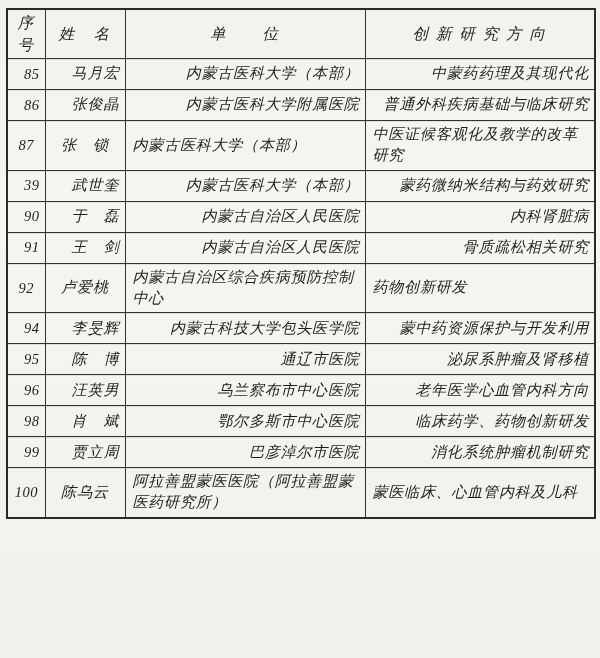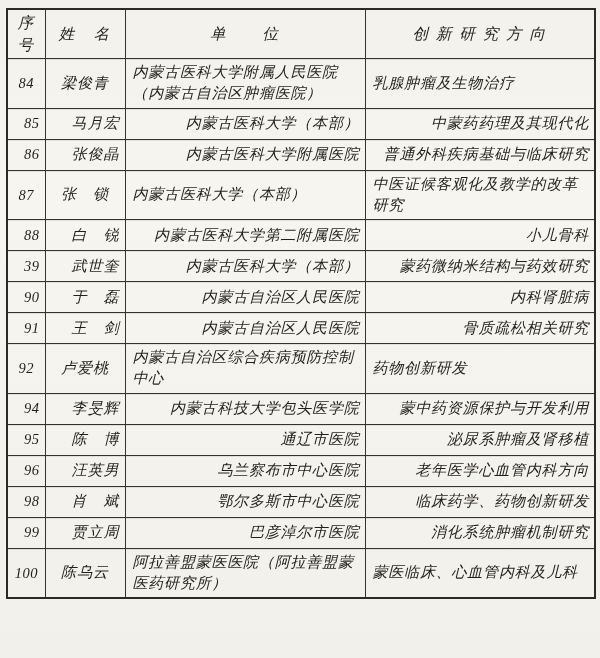--- a/index.html
+++ b/index.html
@@ -86,49 +86,37 @@
     </colgroup>
     <thead>
       <tr>
         <th>序号</th>
         <th>姓　名</th>
         <th>单　　位</th>
         <th>创 新 研 究 方 向</th>
       </tr>
     </thead>
     <tbody>
-      <tr class="h2">
-        <td class="cell-no">84</td>
-        <td class="cell-name">梁俊青</td>
-        <td class="cell-unit">内蒙古医科大学附属人民医院（内蒙古自治区肿瘤医院）</td>
-        <td class="cell-dir">乳腺肿瘤及生物治疗</td>
-      </tr>
       <tr class="h1">
         <td class="cell-no">85</td>
         <td class="cell-name">马月宏</td>
         <td class="cell-unit">内蒙古医科大学（本部）</td>
         <td class="cell-dir">中蒙药药理及其现代化</td>
       </tr>
       <tr class="h1">
         <td class="cell-no">86</td>
         <td class="cell-name">张俊晶</td>
         <td class="cell-unit">内蒙古医科大学附属医院</td>
         <td class="cell-dir">普通外科疾病基础与临床研究</td>
       </tr>
       <tr class="h2">
         <td class="cell-no">87</td>
         <td class="cell-name">张　锁</td>
         <td class="cell-unit">内蒙古医科大学（本部）</td>
         <td class="cell-dir">中医证候客观化及教学的改革研究</td>
-      </tr>
-      <tr class="h1">
-        <td class="cell-no">88</td>
-        <td class="cell-name">白　锐</td>
-        <td class="cell-unit">内蒙古医科大学第二附属医院</td>
-        <td class="cell-dir">小儿骨科</td>
       </tr>
       <tr class="h1">
         <td class="cell-no">39</td>
         <td class="cell-name">武世奎</td>
         <td class="cell-unit">内蒙古医科大学（本部）</td>
         <td class="cell-dir">蒙药微纳米结构与药效研究</td>
       </tr>
       <tr class="h1">
         <td class="cell-no">90</td>
         <td class="cell-name">于　磊</td>

